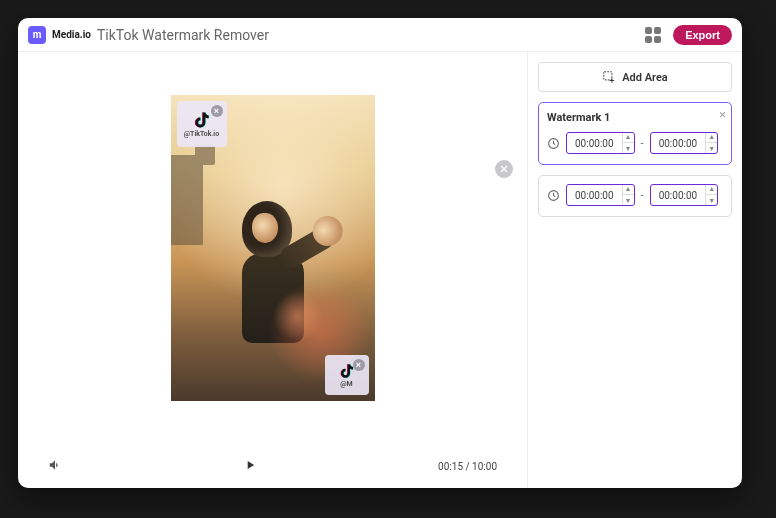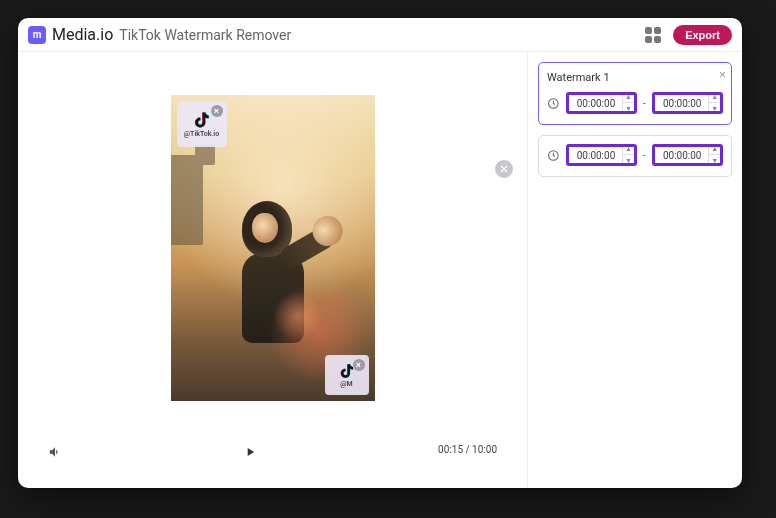--- a/index.html
+++ b/index.html
@@ -31,21 +31,21 @@
   }
   .logo {
     width: 18px; height: 18px;
     background: #6a5cff;
     border-radius: 4px;
     color: #fff;
     font-size: 10px;
     font-weight: 700;
     display: flex; align-items: center; justify-content: center;
   }
-  .brand { font-size: 16px; font-weight: 400; color: #222; text-align: right; }
+  .brand { font-size: 10px; font-weight: 700; color: #222; text-align: right; }
   .subtitle { font-size: 14px; color: #666; }
   .spacer { flex: 1; }
   .grid-icon { width: 16px; height: 16px; display: grid; grid-template-columns: 1fr 1fr; grid-template-rows: 1fr 1fr; gap: 2px; cursor: pointer; margin-right: 6px;}
   .grid-icon span { background: #777; border-radius: 2px; }
   .export-btn {
     background: #be185d;
     color: #fff;
     border: none;
     border-radius: 14px;
     font-size: 11px;
@@ -180,20 +180,21 @@
     width:18px; height:18px;
     background:#c8c8cc;
     border-radius:50%;
     display:flex; align-items:center; justify-content:center;
     color:#fff; font-size:12px;
     cursor:pointer;
   }
   .controls {
     height: 44px;
     display:flex;
+    align-items:center;
     padding: 0 30px;
     gap: 12px;
   }
   .ctrlicon { color:#555; cursor:pointer; }
   .ctrlflex { flex:1; display:flex; justify-content:center;}
   .time { font-size:10px; color:#444; }
   
   .sidebar {
     width: 214px;
     padding: 10px;
@@ -211,32 +212,32 @@
     gap:6px;
     cursor:pointer;
   }
   .card {
     border: 1px solid #ddd;
     border-radius: 5px;
     padding: 8px 8px 10px 8px;
     position:relative;
   }
   .card.active { border:1.5px solid #7a5cff; }
-  .card-title { font-size:11px; font-weight:400; color:#333; margin-bottom:8px; }
+  .card-title { font-size:11px; font-weight:700; color:#333; margin-bottom:8px; }
   .card-close{
     position:absolute; top:5px; right:5px;
     color:#999; font-size:12px; cursor:pointer;
     font-family:Arial;
   }
   .timerow{
     display:flex; align-items:center; gap:6px;
   }
   .clock{ color:#666; }
   .timebox{
-    border:3px solid #6d28d9;
+    border:1px solid #6d28d9;
     border-radius:3px;
     display:flex; align-items:center;
     height:22px;
     overflow:hidden;
   }
   .timeval{
     font-size:10px; color:#444;
     padding: 0 8px;
     min-width:50px;
     text-align:center;
@@ -334,20 +335,28 @@
         </div>
         <div class="time">
           <span>00:15</span>
           /
           <span>10:00</span>
         </div>
       </div>
     </div>
 
     <div class="sidebar">
+      <div class="add-area">
+        <svg width="14" height="14" viewBox="0 0 24 24" fill="none" stroke="#333" stroke-width="1.6">
+          <rect x="3" y="3" width="14" height="14" rx="1" stroke-dasharray="3 2"></rect>
+          <line x1="17" y1="14" x2="17" y2="22"></line>
+            <line x1="13" y1="18" x2="21" y2="18"></line>
+        </svg>
+        <span>Add Area</span>
+      </div>
 
       <div class="card active">
         <div class="card-close">×</div>
         <div class="card-title">Watermark 1</div>
         <div class="timerow">
           <svg class="clock" width="13" height="13" viewBox="0 0 24 24" fill="none" stroke="#666" stroke-width="2">
               <circle cx="12" cy="12" r="9"></circle>
               <path d="M12 7v5l3 2"></path>
             </svg>
           <div class="timebox">

